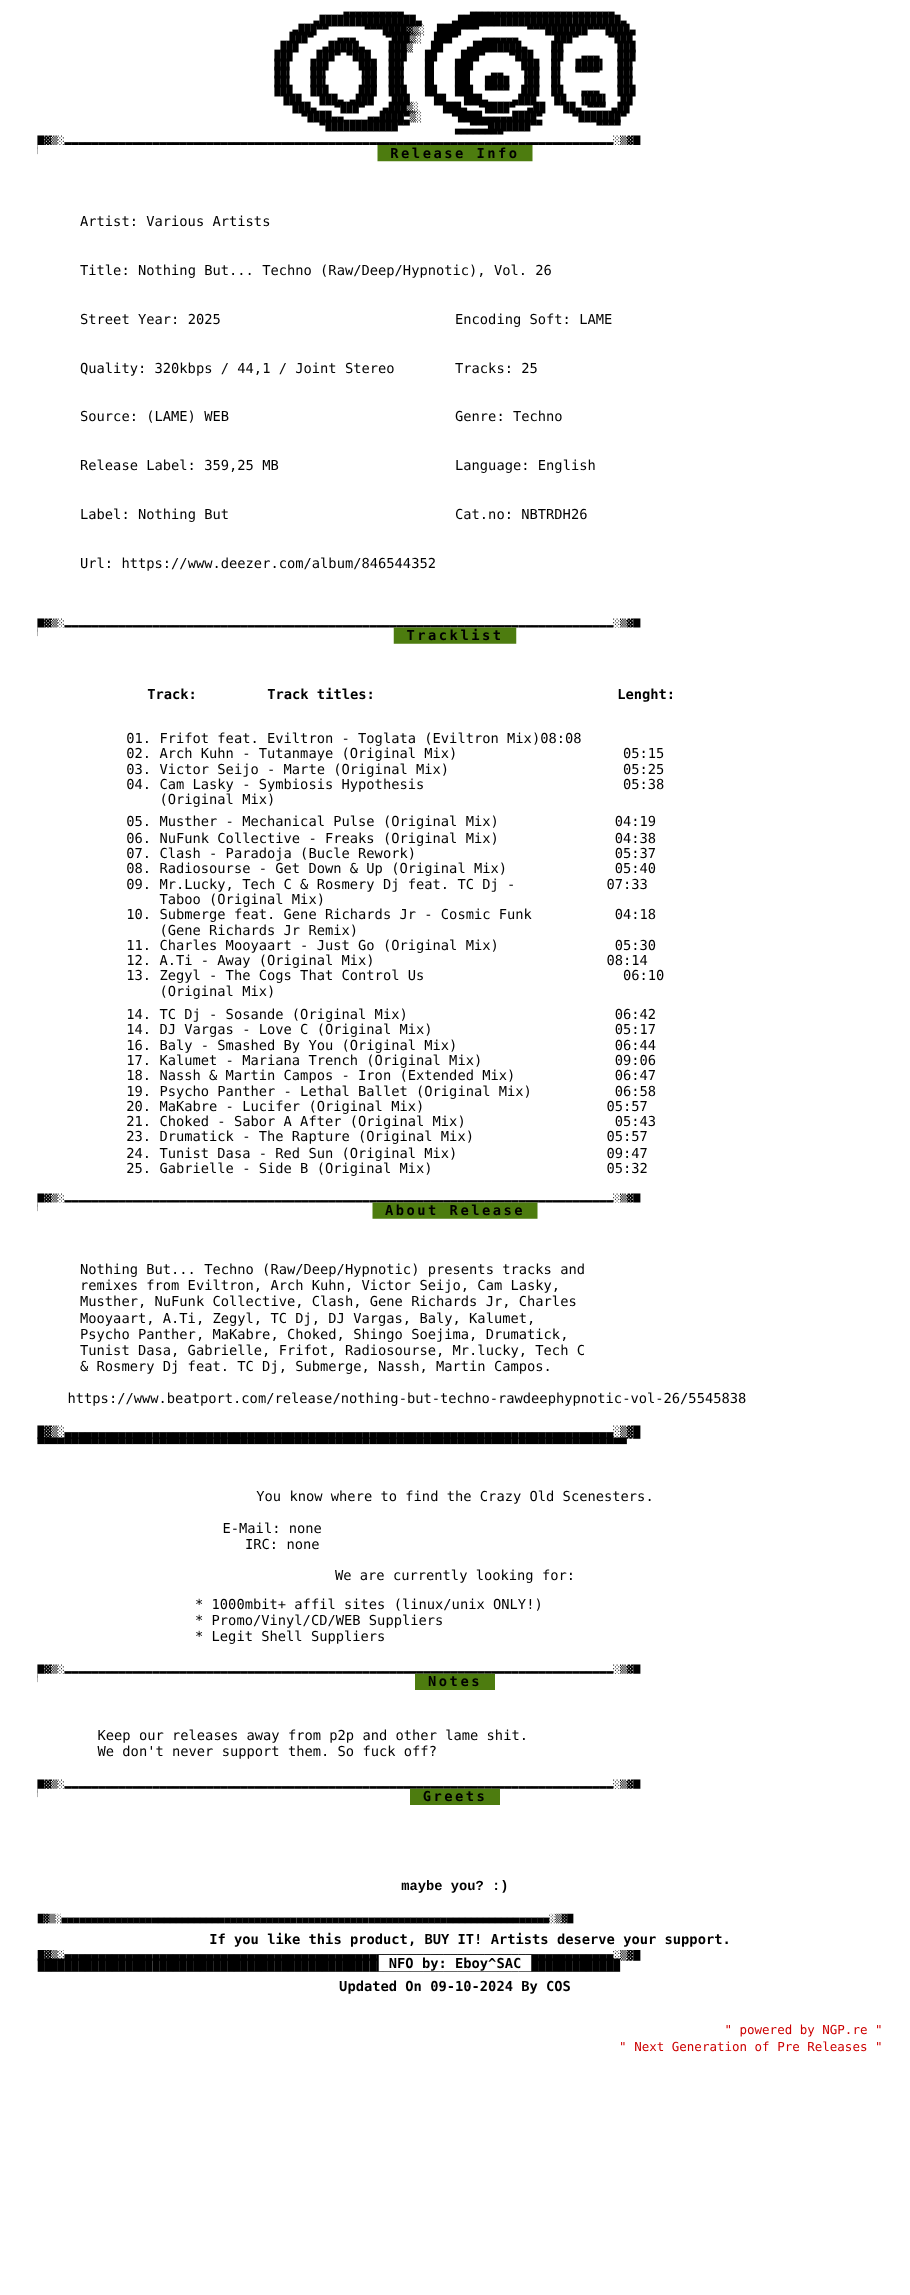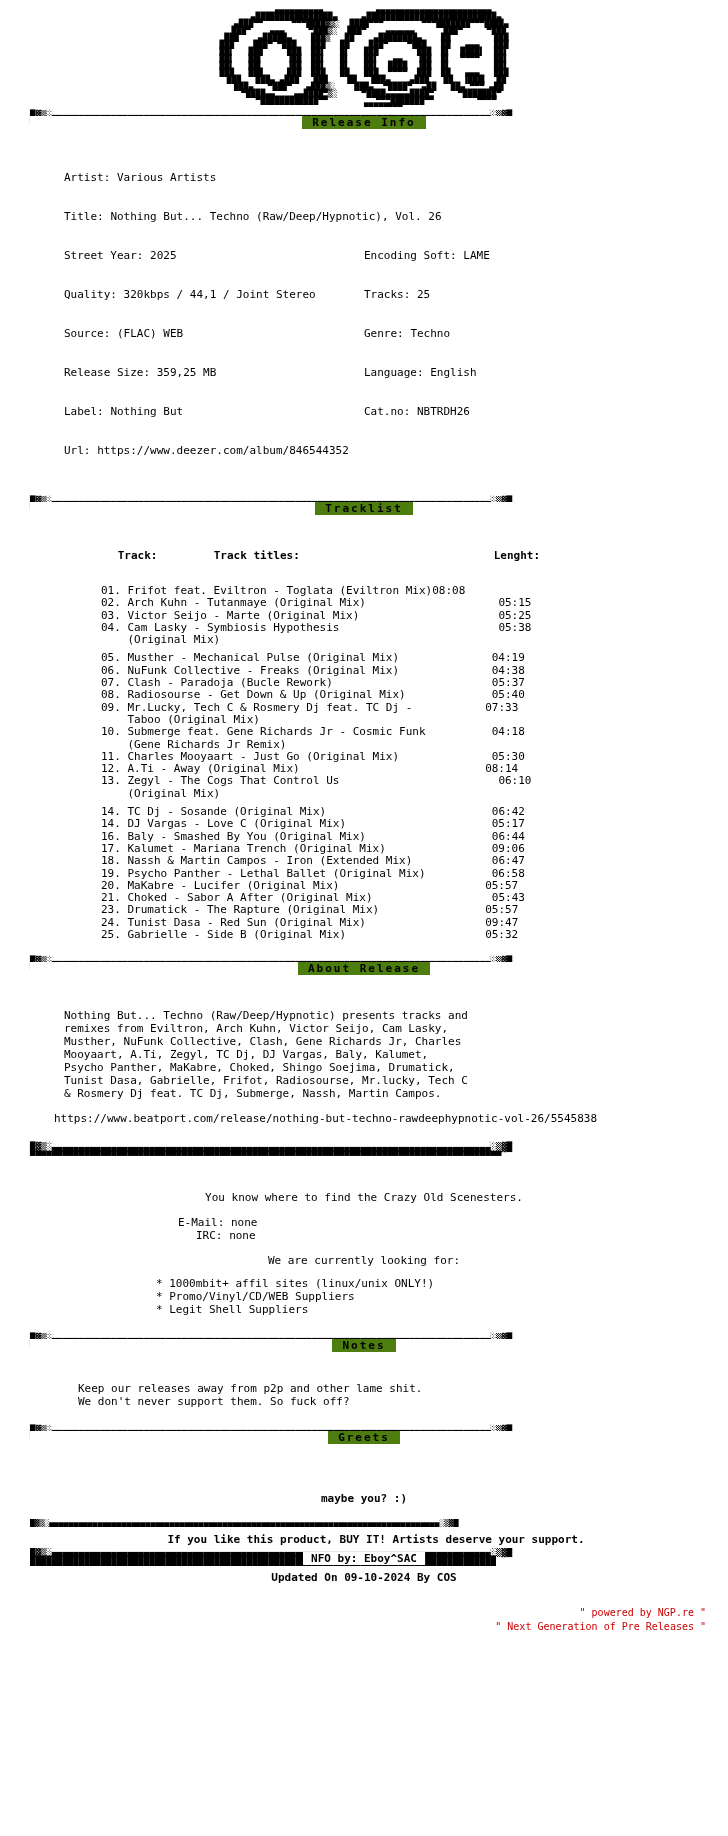--- a/index.html
+++ b/index.html
@@ -158,25 +158,25 @@
       </div>
       <div class="info-row">
         <div class="info-left"><span>Street Year:</span> <span>2025</span></div>
         <div class="info-right"><span>Encoding Soft:</span> <span>LAME</span></div>
       </div>
       <div class="info-row">
         <div class="info-left"><span>Quality:</span> <span>320kbps / 44,1 / Joint Stereo</span></div>
         <div class="info-right"><span>Tracks:</span> <span>25</span></div>
       </div>
       <div class="info-row">
-        <div class="info-left"><span>Source:</span> <span>(FLAC) WEB</span></div>
+        <div class="info-left"><span>Source:</span> <span>(LAME) WEB</span></div>
         <div class="info-right"><span>Genre:</span> <span>Techno</span></div>
       </div>
       <div class="info-row">
-        <div class="info-left"><span>Release Size:</span> <span>359,25 MB</span></div>
+        <div class="info-left"><span>Release Label:</span> <span>359,25 MB</span></div>
         <div class="info-right"><span>Language:</span> <span>English</span></div>
       </div>
       <div class="info-row">
         <div class="info-left"><span>Label:</span> <span>Nothing But</span></div>
         <div class="info-right"><span>Cat.no:</span> <span>NBTRDH26</span></div>
       </div>
       <div class="info-row">
         <div><span>Url:</span> <span>https://www.deezer.com/album/846544352</span></div>
       </div>
     </div>
@@ -272,21 +272,21 @@
     <div class="notes-block" style="margin-top:22px;">Keep our releases away from p2p and other lame shit.
 We don't never support them. So fuck off?</div>
   </div>
 
   <div class="frame" style="margin-top:18px;">
     <div class="title-wrap">
       <div class="bar">█▓▒░▄▄▄▄▄▄▄▄▄▄▄▄▄▄▄▄▄▄▄▄▄▄▄▄▄▄▄▄▄▄▄▄▄▄▄▄▄▄▄▄▄▄▄▄▄▄▄▄▄▄▄▄▄▄▄▄▄▄▄▄▄▄▄▄▄▄▄▄▄▄▄▄▄▄▄▄▄▄▄▄▄░▒▓█
 ▀▀▀▀▀▀▀▀▀▀▀▀▀▀▀▀▀▀▀▀▀▀▀▀▀▀▀▀▀▀▀▀▀▀▀▀▀▀▀▀▀▀▀▀▀▀▀▀▀▀▀▀▀▀▀▀▀▀▀▀▀▀▀▀▀▀▀▀▀▀▀▀▀▀▀▀▀▀▀▀▀▀▀▀▀▀▀</div>
       <div class="tlabel"><span>Greets</span></div>
     </div>
-    <div class="greets-block" style="margin-top:40px;">maybe you? :)</div>
+    <div class="greets-block" style="margin-top:52px;font-family:Liberation Mono, monospace;">maybe you? :)</div>
     <div class="frame-bot" style="margin-top:14px;">█▓▒░▄▄▄▄▄▄▄▄▄▄▄▄▄▄▄▄▄▄▄▄▄▄▄▄▄▄▄▄▄▄▄▄▄▄▄▄▄▄▄▄▄▄▄▄▄▄▄▄▄▄▄▄▄▄▄▄▄▄▄▄▄▄▄▄▄▄▄▄▄▄▄▄▄▄▄▄▄▄▄▄▄░▒▓█</div>
   </div>
 
   <div class="buyit">If you like this product, BUY IT! Artists deserve your support.</div>
 
   <div class="footer-bar">
     <div class="bar">█▓▒░▄▄▄▄▄▄▄▄▄▄▄▄▄▄▄▄▄▄▄▄▄▄▄▄▄▄▄▄▄▄▄▄▄▄▄▄▄▄▄▄▄▄▄▄▄▄▄▄▄▄▄▄▄▄▄▄▄▄▄▄▄▄▄▄▄▄▄▄▄▄▄▄▄▄▄▄▄▄▄▄▄░▒▓█
 ██████████████████████████████████████████████████████████████████████████████████████</div>
     <div class="tlabel"><span>NFO by: Eboy^SAC</span></div>
   </div>

